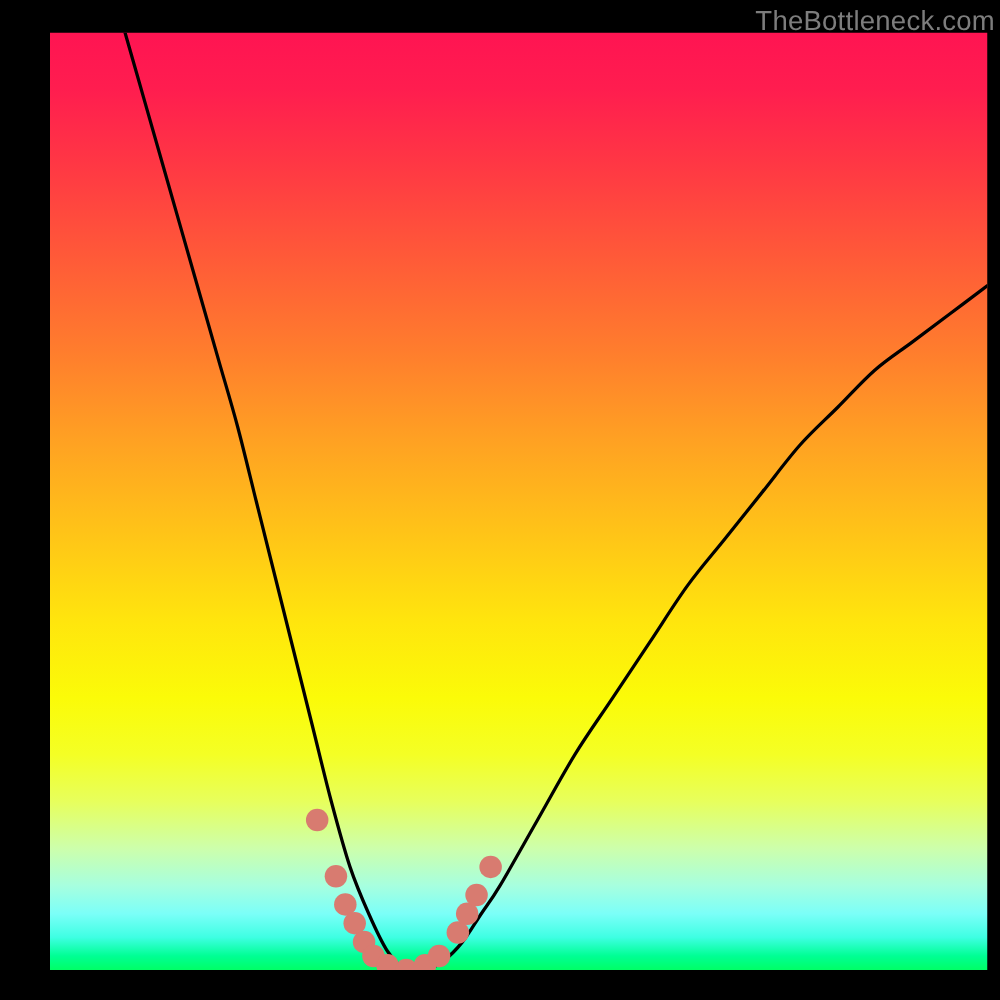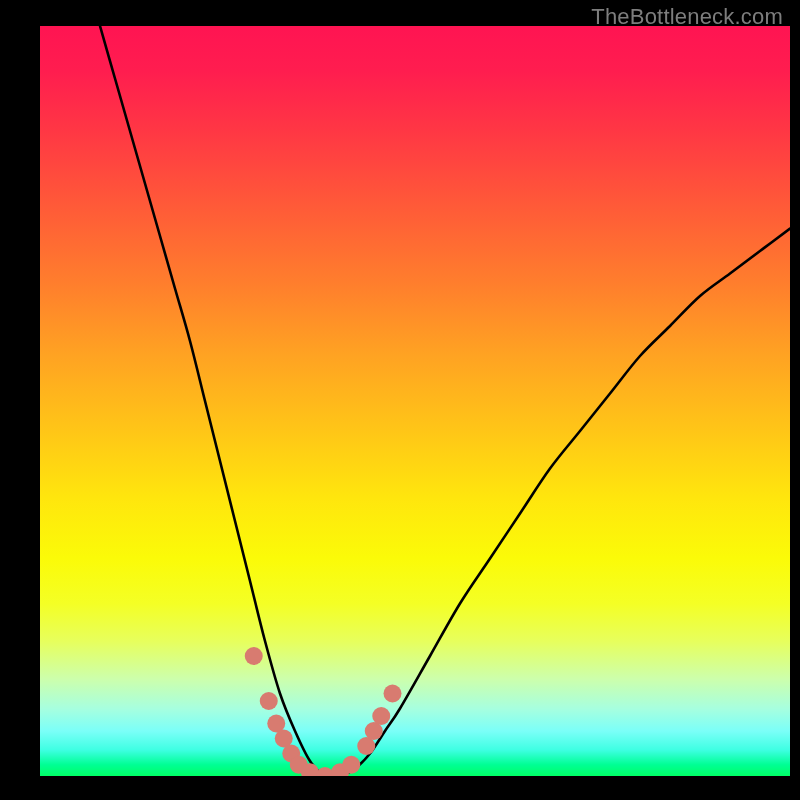--- a/index.html
+++ b/index.html
@@ -50,21 +50,21 @@
       #a7ffdf 91%,
       #7bfff8 94%,
       #3fffe3 96.5%,
       #00ff94 98.5%,
       #00ff66 100%
     );
   }
   .watermark {
     position: absolute;
     top: 4px;
-    right: 17px;
+    right: 4px;
     color: #7d7d7d;
     font-size: 22px;
     font-weight: 500;
     letter-spacing: 0.2px;
   }
   svg.curve {
     position: absolute;
     left: 0;
     top: 0;
     width: 100%;

